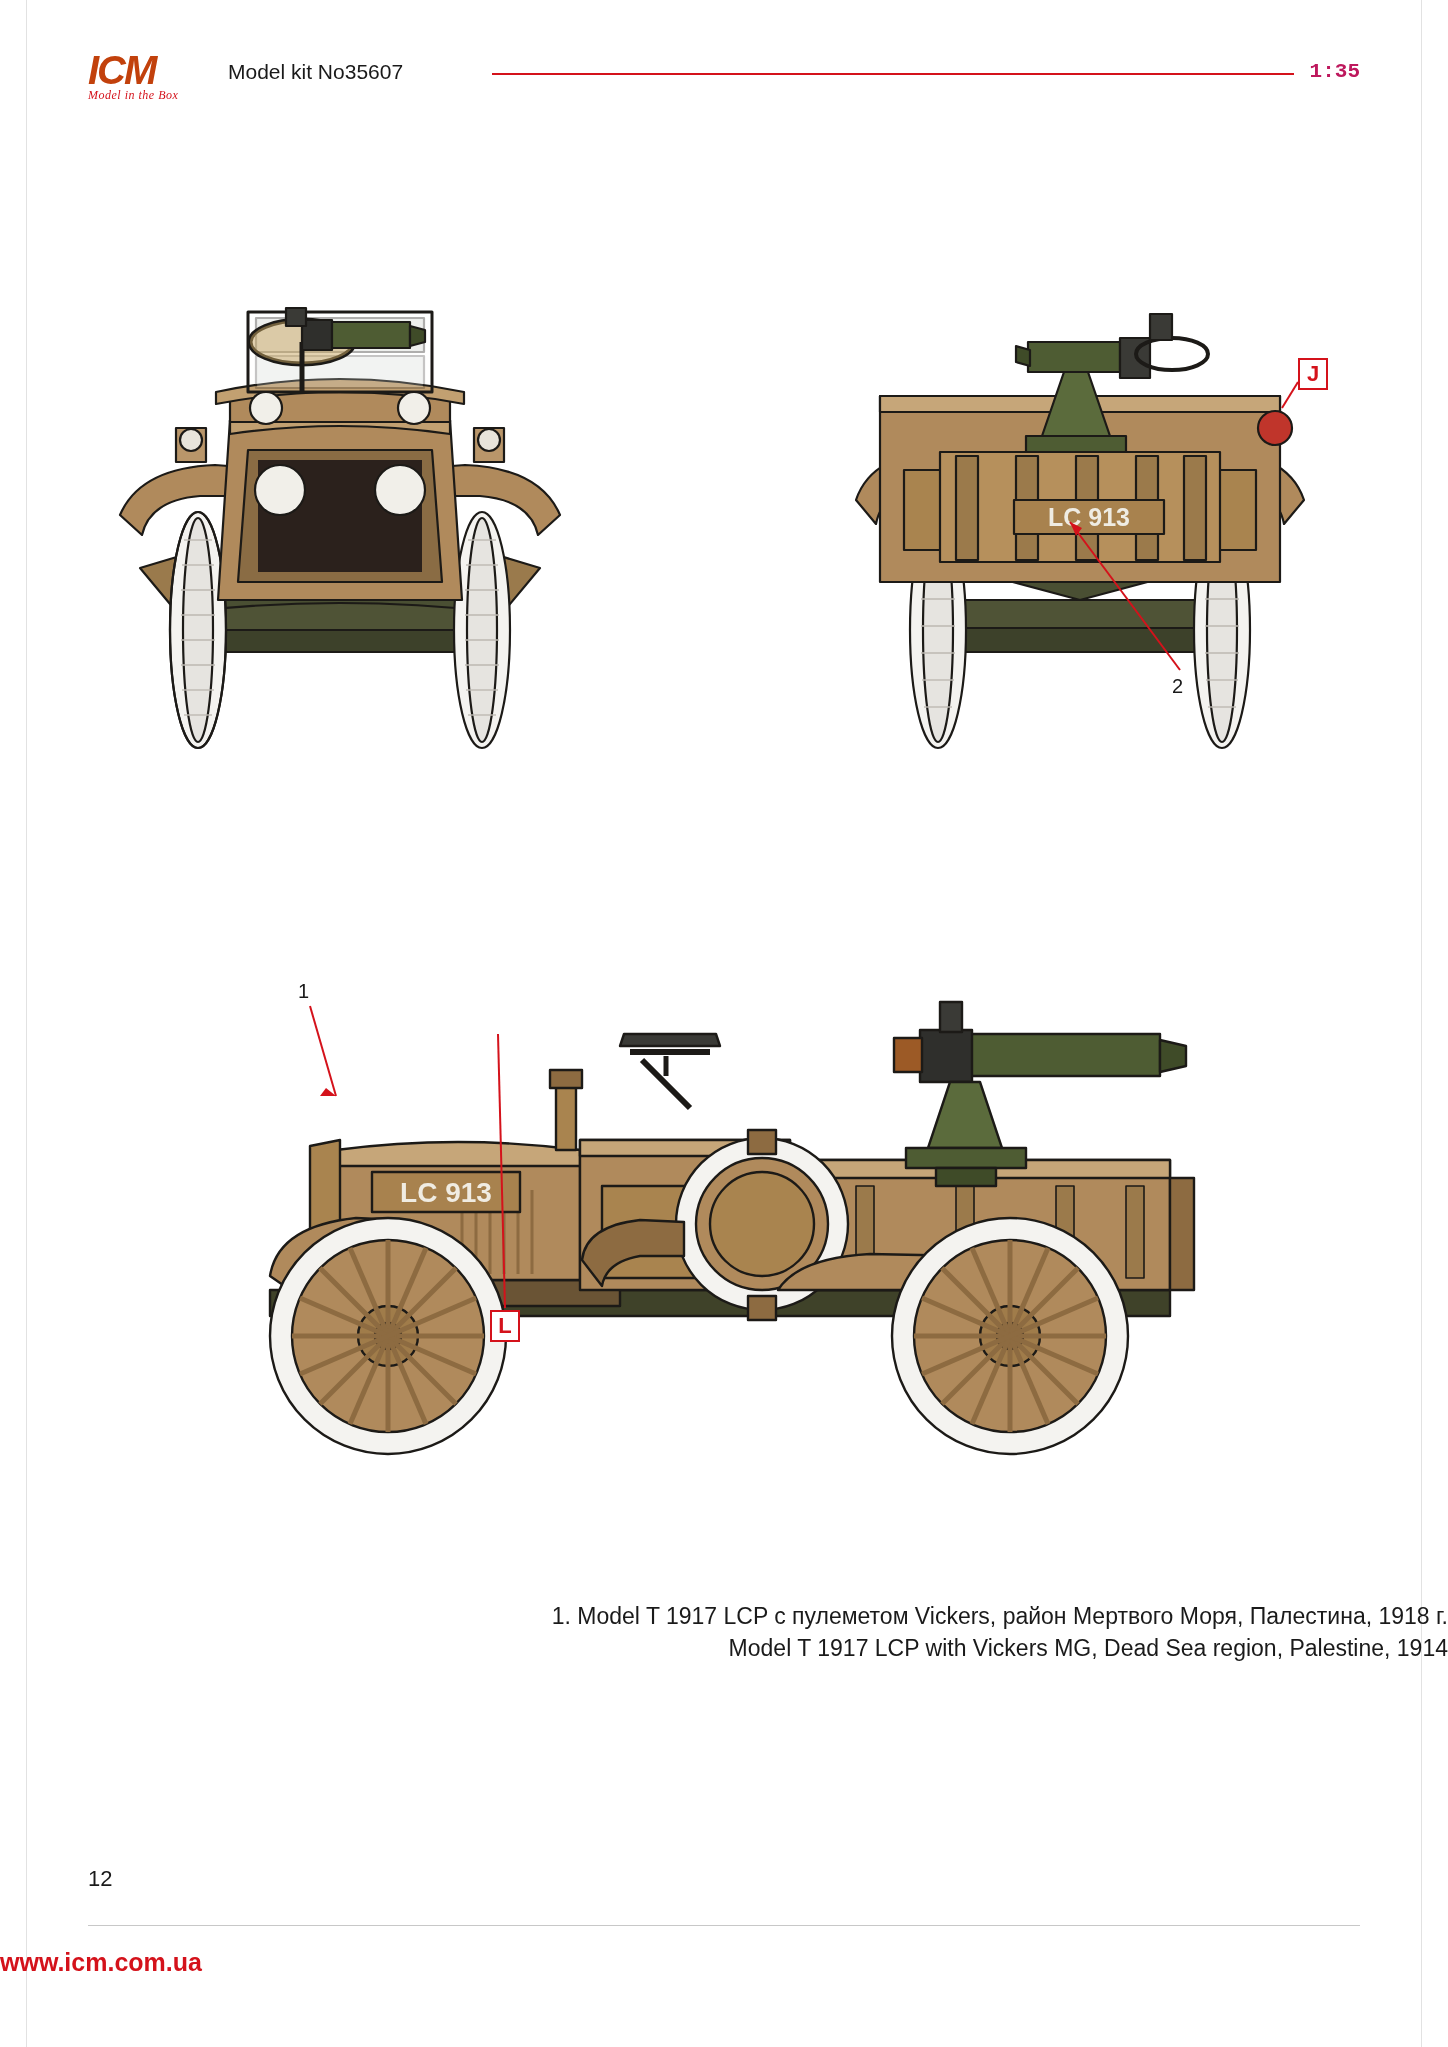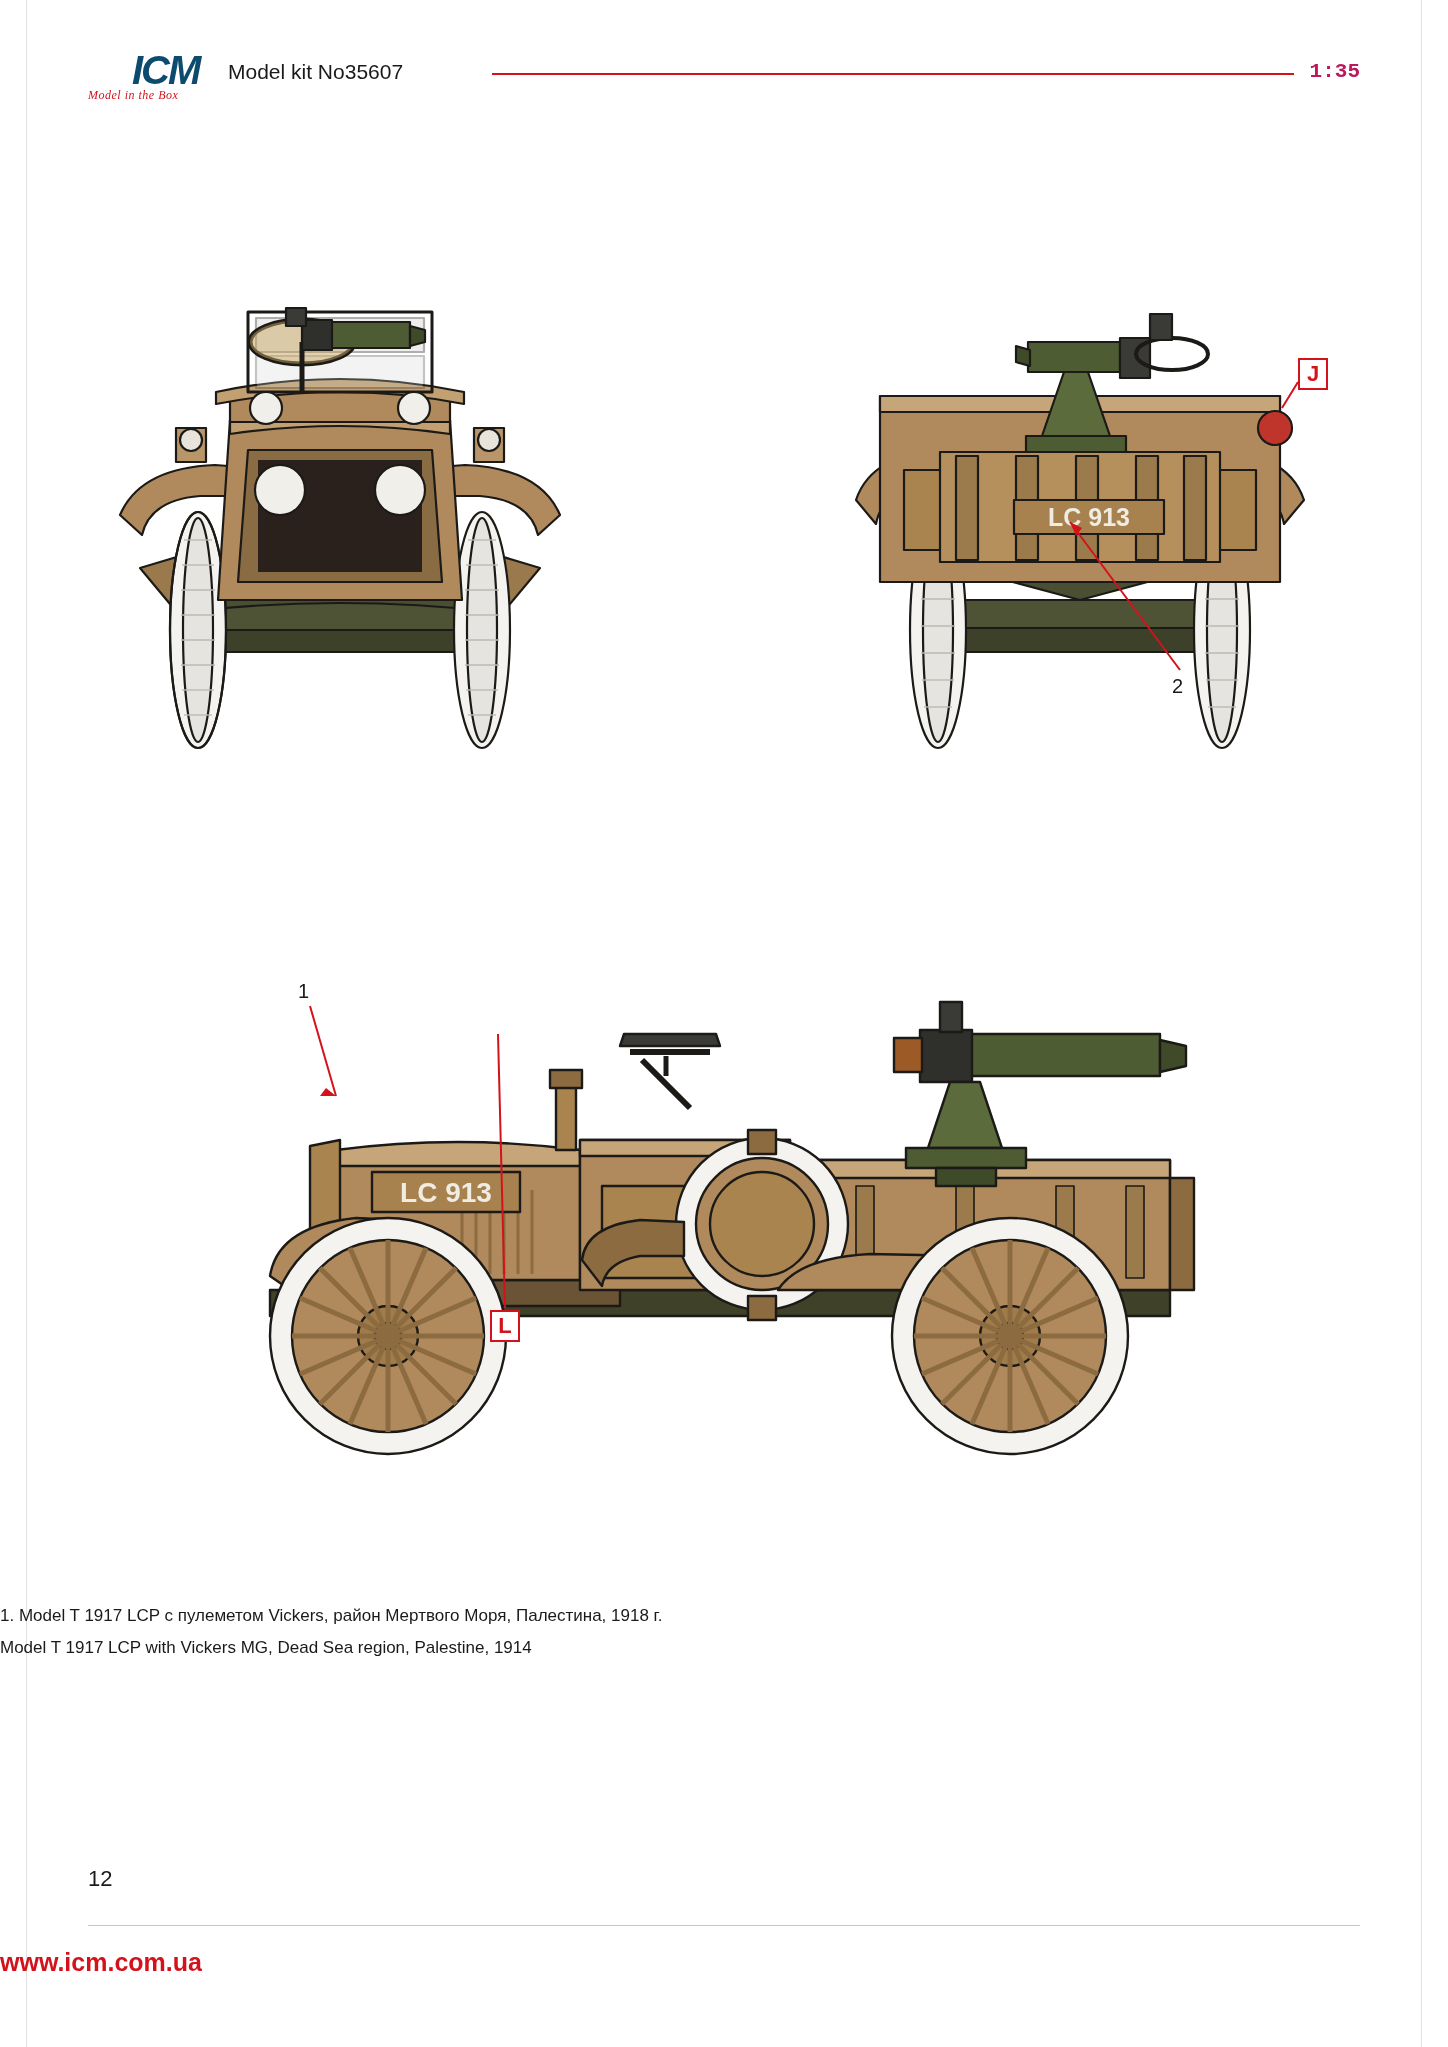--- a/index.html
+++ b/index.html
@@ -29,24 +29,23 @@
     left: 0;
     top: 2px;
     width: 130px;
     height: 52px;
   }
   .logo-word {
     font-family: "Liberation Sans", sans-serif;
     font-weight: bold;
     font-style: italic;
     font-size: 40px;
-    color: #0c4a6e;
+    color: #c2410c;
     letter-spacing: -2px;
     line-height: 40px;
-    margin-left: 44px;
   }
   .logo-sub {
     font-family: "Liberation Serif", serif;
     font-style: italic;
     font-size: 12px;
     color: #d4121b;
     margin-top: -2px;
     letter-spacing: 0.5px;
   }
   .kit-no {
@@ -101,22 +100,22 @@
     font-size: 20px;
     font-weight: normal;
   }
 
   
   .captions {
     position: absolute;
     top: 1600px;
     left: 0;
     width: 100%;
-    text-align: left;
-    font-size: 17px;
+    text-align: right;
+    font-size: 23px;
     line-height: 32px;
     color: #1a1a1a;
   }
 
   
   .footer-rule {
     position: absolute;
     left: 88px;
     right: 88px;
     top: 1925px;

